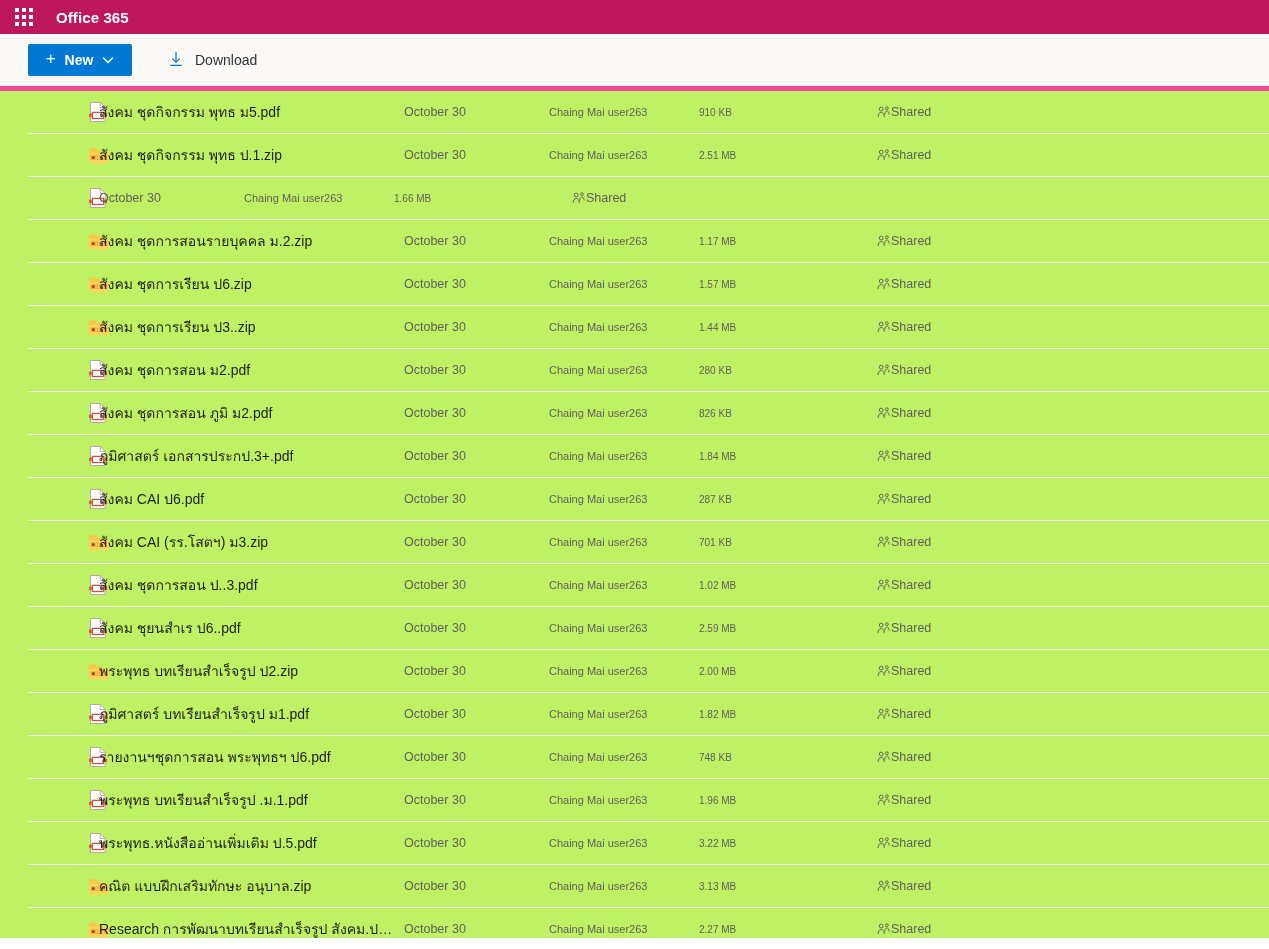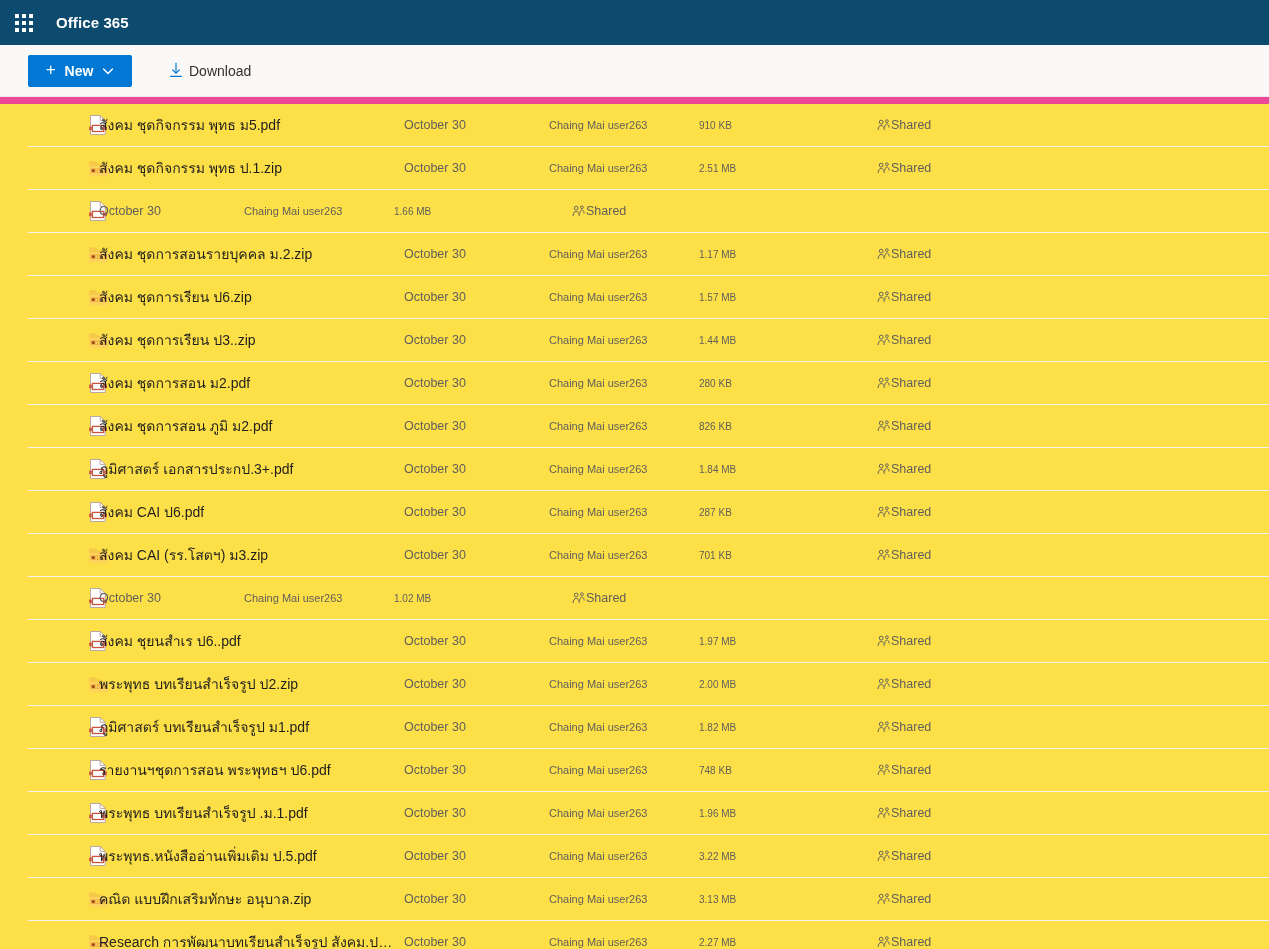--- a/index.html
+++ b/index.html
@@ -8,22 +8,22 @@
   html, body {
     width: 1269px;
     height: 949px;
     overflow: hidden;
     background: #ffffff;
     font-family: "Liberation Sans", "DejaVu Sans", sans-serif;
   }
 
   
   #suite-header {
-    height: 45px;
-    background: #0c4a6e;
+    height: 34px;
+    background: #be185d;
     display: flex;
     align-items: center;
     padding-left: 7px;
     flex: 0 0 auto;
   }
   #waffle {
     width: 34px;
     height: 34px;
     display: flex;
     align-items: center;
@@ -86,34 +86,34 @@
 
   #download-button {
     height: 32px;
     background: transparent;
     border: none;
     font-family: inherit;
     font-size: 14px;
     color: #323130;
     display: flex;
     align-items: center;
-    gap: 5px;
+    gap: 11px;
     margin-left: 30px;
     padding: 0 6px;
     cursor: pointer;
   }
   #download-button .dl-icon { line-height: 0; }
 
   
   #file-list {
     height: calc(949px - 45px - 52px);
     overflow: hidden;
-    background: #fde047;
+    background: #bef264;
     padding-left: 28px;
-    border-top: 7px solid #ec4899;
+    border-top: 5px solid #ec4899;
   }
   .file-row {
     height: 43px;
     display: flex;
     align-items: center;
     border-bottom: 1px solid #f3f2f1;
     cursor: pointer;
   }
 
   .col-icon {
@@ -561,20 +561,21 @@
         <span>
           <svg width="20" height="22" viewBox="0 0 20 22" aria-hidden="true">
             <path d="M2.5 1.5 H12.2 L17.2 6.4 V20.5 H2.5 Z" fill="#ffffff" stroke="#b9a8a0" stroke-width="1"></path>
             <path d="M12.2 1.5 V6.4 H17.2" fill="none" stroke="#b9a8a0" stroke-width="1"></path>
             <rect x="4.4" y="11.4" width="11.2" height="6.1" fill="#ffffff" stroke="#c8553d" stroke-width="1.3"></rect>
             <rect x="1.1" y="12.6" width="2.6" height="3.6" rx="0.6" fill="#c8553d"></rect>
             <rect x="16.3" y="12.6" width="2.6" height="3.6" rx="0.6" fill="#c8553d"></rect>
           </svg>
         </span>
       </div>
+    <div class="col-name">สังคม ชุดการสอน ป..3.pdf</div>
     <div class="col-date">October 30</div>
     <div class="col-author">Chaing Mai user263</div>
     <div class="col-size">1.02 MB</div>
     <div class="col-sharing">
       <span class="share-icon">
         <svg width="14" height="12" viewBox="0 0 14 12" aria-hidden="true">
           <circle cx="4.2" cy="3.1" r="1.9" fill="none" stroke="#605e5c" stroke-width="0.95"></circle>
           <path d="M1.1 10.6 C1.1 7.9 2.5 6.5 4.2 6.5 C5.9 6.5 7.3 7.9 7.3 10.6" fill="none" stroke="#605e5c" stroke-width="0.95" stroke-linecap="round"></path>
           <circle cx="9.9" cy="2.2" r="1.4" fill="none" stroke="#605e5c" stroke-width="0.9"></circle>
           <path d="M7.8 8.2 C7.8 6.1 8.8 5.0 9.9 5.0 C11.1 5.0 12.1 6.1 12.1 8.2" fill="none" stroke="#605e5c" stroke-width="0.9" stroke-linecap="round"></path>
@@ -592,21 +593,21 @@
             <path d="M12.2 1.5 V6.4 H17.2" fill="none" stroke="#b9a8a0" stroke-width="1"></path>
             <rect x="4.4" y="11.4" width="11.2" height="6.1" fill="#ffffff" stroke="#c8553d" stroke-width="1.3"></rect>
             <rect x="1.1" y="12.6" width="2.6" height="3.6" rx="0.6" fill="#c8553d"></rect>
             <rect x="16.3" y="12.6" width="2.6" height="3.6" rx="0.6" fill="#c8553d"></rect>
           </svg>
         </span>
       </div>
     <div class="col-name">สังคม ชุยนสำเร ป6..pdf</div>
     <div class="col-date">October 30</div>
     <div class="col-author">Chaing Mai user263</div>
-    <div class="col-size">1.97 MB</div>
+    <div class="col-size">2.59 MB</div>
     <div class="col-sharing">
       <span class="share-icon">
         <svg width="14" height="12" viewBox="0 0 14 12" aria-hidden="true">
           <circle cx="4.2" cy="3.1" r="1.9" fill="none" stroke="#605e5c" stroke-width="0.95"></circle>
           <path d="M1.1 10.6 C1.1 7.9 2.5 6.5 4.2 6.5 C5.9 6.5 7.3 7.9 7.3 10.6" fill="none" stroke="#605e5c" stroke-width="0.95" stroke-linecap="round"></path>
           <circle cx="9.9" cy="2.2" r="1.4" fill="none" stroke="#605e5c" stroke-width="0.9"></circle>
           <path d="M7.8 8.2 C7.8 6.1 8.8 5.0 9.9 5.0 C11.1 5.0 12.1 6.1 12.1 8.2" fill="none" stroke="#605e5c" stroke-width="0.9" stroke-linecap="round"></path>
         </svg>
       </span>
       <span>Shared</span>

